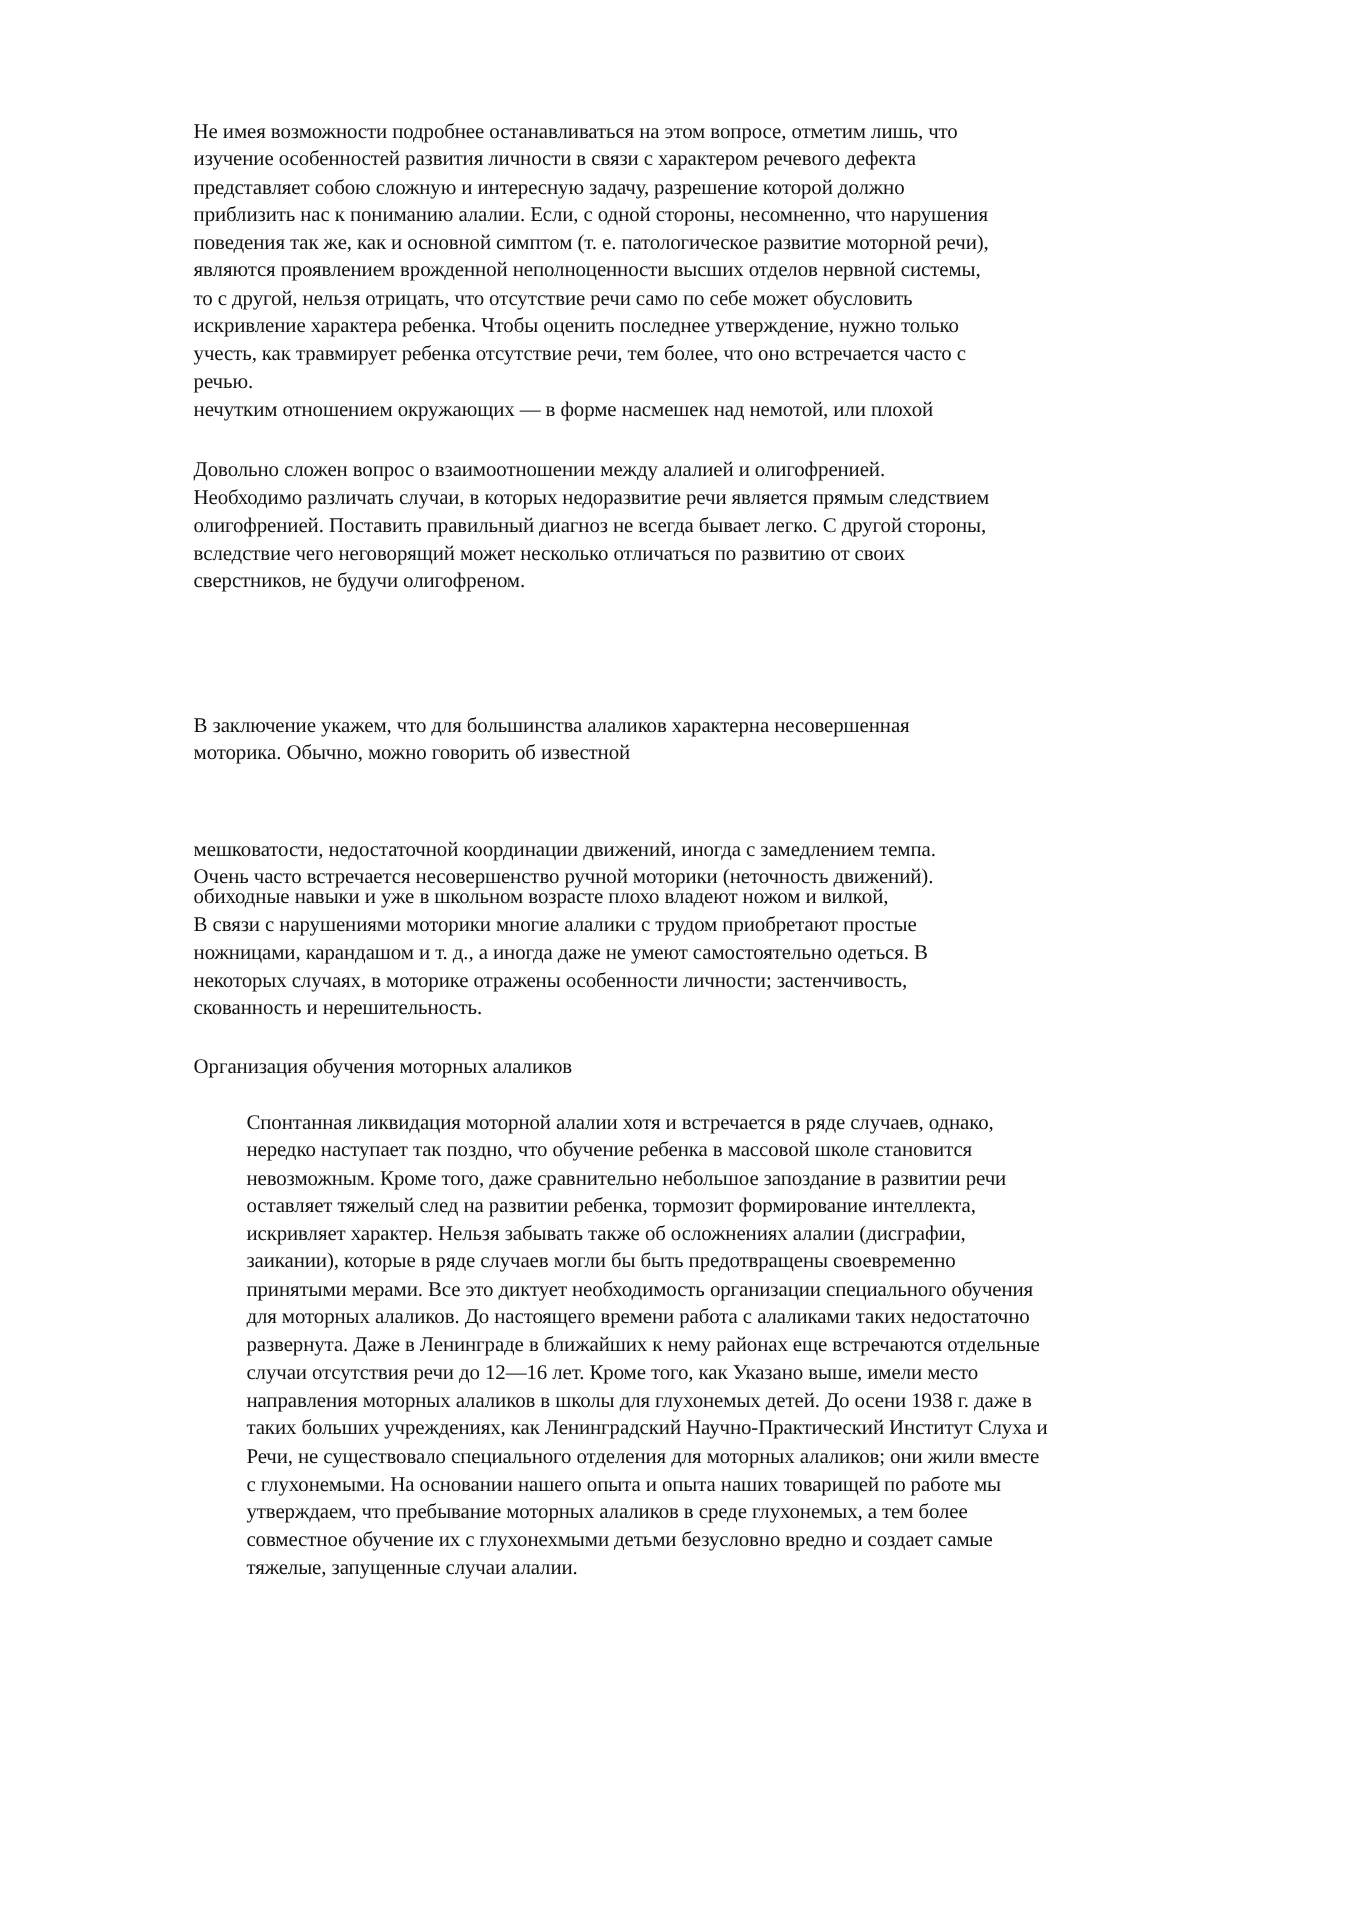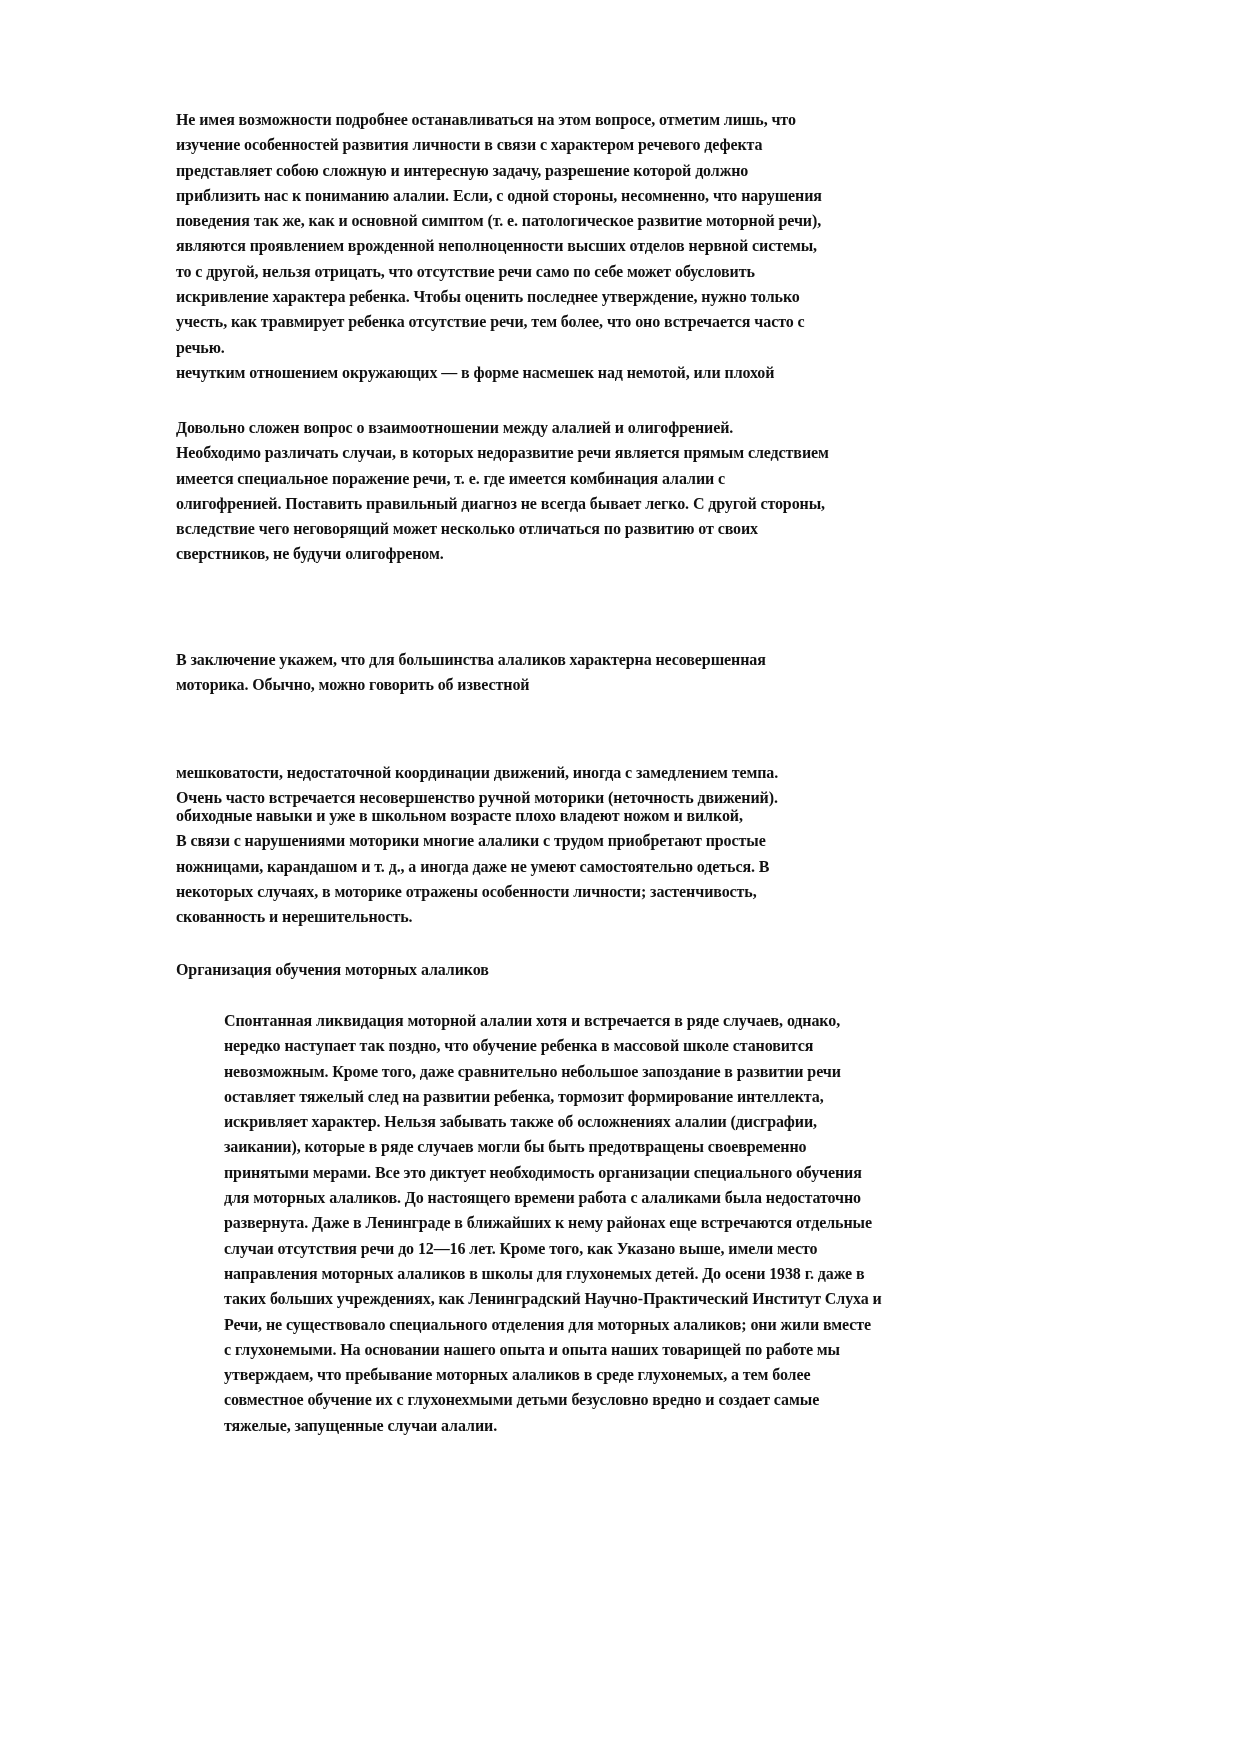--- a/index.html
+++ b/index.html
@@ -22,26 +22,25 @@
       height: 1754px;
       background: #ffffff;
     }
     .block {
       position: absolute;
       left: 176px;
       width: 1000px;
     }
     .line {
       display: block;
-      font-size: 16px;
+      font-size: 19px;
       line-height: 25.3px;
       height: 25.3px;
       white-space: nowrap;
       letter-spacing: -0.1px;
-      font-weight: bold;
     }
   </style>
 </head>
 <body>
 
 <div class="page">
 
   <div class="block" style="top:107px;">
     <span class="line">Не имея возможности подробнее останавливаться на этом вопросе, отметим лишь, что</span>
     <span class="line">изучение особенностей развития личности в связи с характером речевого дефекта</span>
@@ -52,21 +51,20 @@
     <span class="line">то с другой, нельзя отрицать, что отсутствие речи само по себе может обусловить</span>
     <span class="line">искривление характера ребенка. Чтобы оценить последнее утверждение, нужно только</span>
     <span class="line">учесть, как травмирует ребенка отсутствие речи, тем более, что оно встречается часто с</span>
     <span class="line">речью.</span>
     <span class="line">нечутким отношением окружающих — в форме насмешек над немотой, или плохой</span>
   </div>
 
   <div class="block" style="top:415px;">
     <span class="line">Довольно сложен вопрос о взаимоотношении между алалией и олигофренией.</span>
     <span class="line">Необходимо различать случаи, в которых недоразвитие речи является прямым следствием</span>
-    <span class="line">имеется специальное поражение речи, т. е. где имеется комбинация алалии с</span>
     <span class="line">олигофренией. Поставить правильный диагноз не всегда бывает легко. С другой стороны,</span>
     <span class="line">вследствие чего неговорящий может несколько отличаться по развитию от своих</span>
     <span class="line">сверстников, не будучи олигофреном.</span>
   </div>
 
   <div class="block" style="top:647px;">
     <span class="line">В заключение укажем, что для большинства алаликов характерна несовершенная</span>
     <span class="line">моторика. Обычно, можно говорить об известной</span>
   </div>
 
@@ -88,21 +86,21 @@
   </div>
 
   <div class="block" style="top:1008px;margin-left:48px;">
     <span class="line">Спонтанная ликвидация моторной алалии хотя и встречается в ряде случаев, однако,</span>
     <span class="line">нередко наступает так поздно, что обучение ребенка в массовой школе становится</span>
     <span class="line">невозможным. Кроме того, даже сравнительно небольшое запоздание в развитии речи</span>
     <span class="line">оставляет тяжелый след на развитии ребенка, тормозит формирование интеллекта,</span>
     <span class="line">искривляет характер. Нельзя забывать также об осложнениях алалии (дисграфии,</span>
     <span class="line">заикании), которые в ряде случаев могли бы быть предотвращены своевременно</span>
     <span class="line">принятыми мерами. Все это диктует необходимость организации специального обучения</span>
-    <span class="line">для моторных алаликов. До настоящего времени работа с алаликами была недостаточно</span>
+    <span class="line">для моторных алаликов. До настоящего времени работа с алаликами таких недостаточно</span>
     <span class="line">развернута. Даже в Ленинграде в ближайших к нему районах еще встречаются отдельные</span>
     <span class="line">случаи отсутствия речи до 12—16 лет. Кроме того, как Указано выше, имели место</span>
     <span class="line">направления моторных алаликов в школы для глухонемых детей. До осени 1938 г. даже в</span>
     <span class="line">таких больших учреждениях, как Ленинградский Научно-Практический Институт Слуха и</span>
     <span class="line">Речи, не существовало специального отделения для моторных алаликов; они жили вместе</span>
     <span class="line">с глухонемыми. На основании нашего опыта и опыта наших товарищей по работе мы</span>
     <span class="line">утверждаем, что пребывание моторных алаликов в среде глухонемых, а тем более</span>
     <span class="line">совместное обучение их с глухонехмыми детьми безусловно вредно и создает самые</span>
     <span class="line">тяжелые, запущенные случаи алалии.</span>
   </div>

